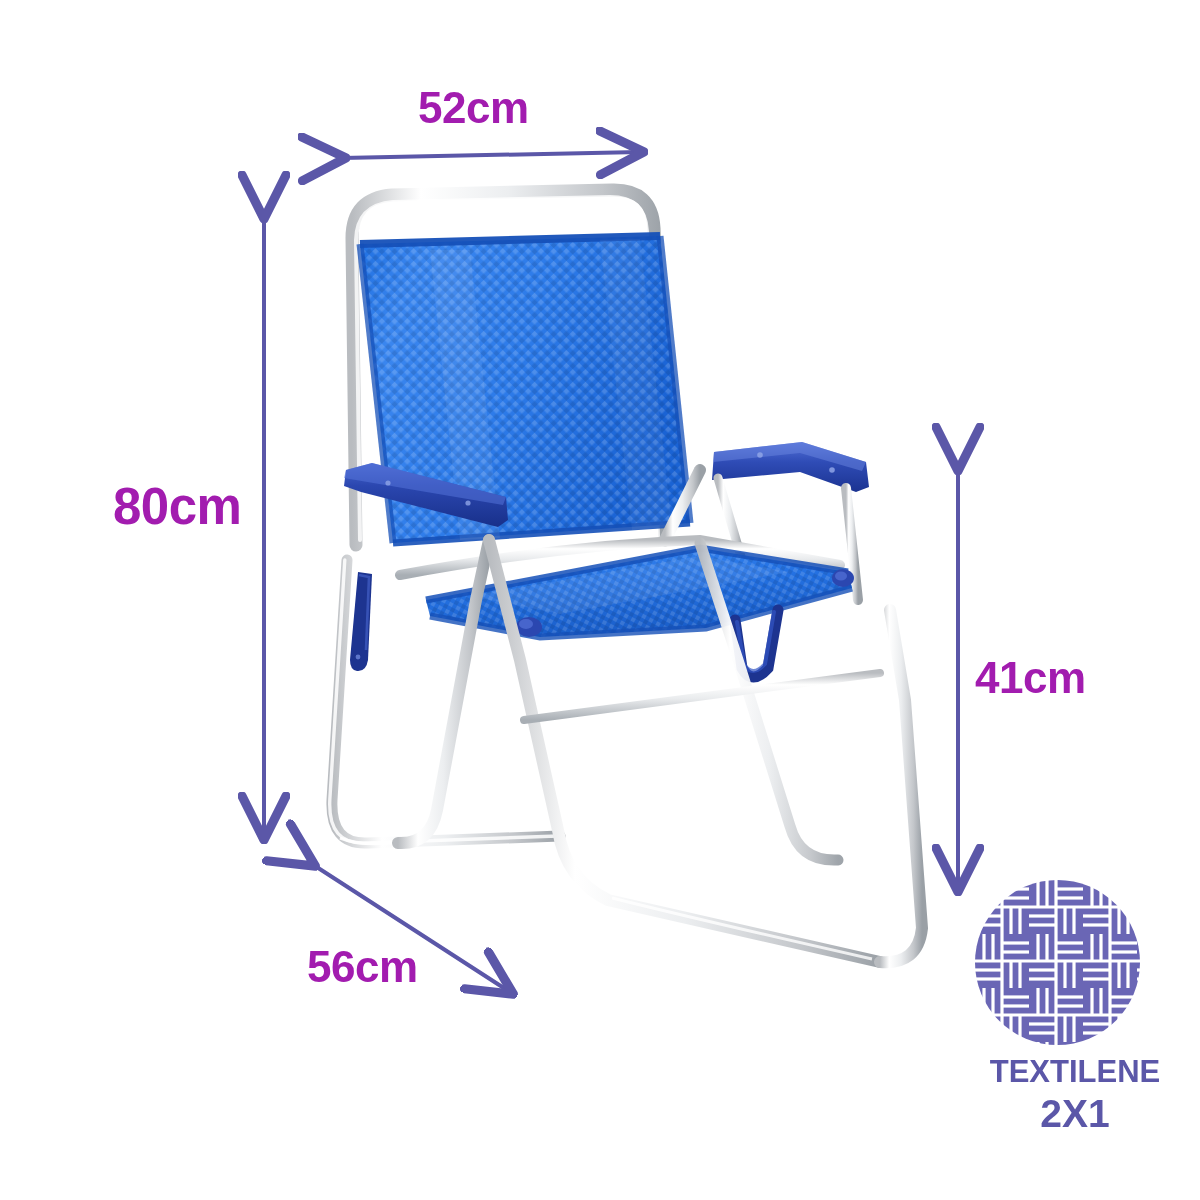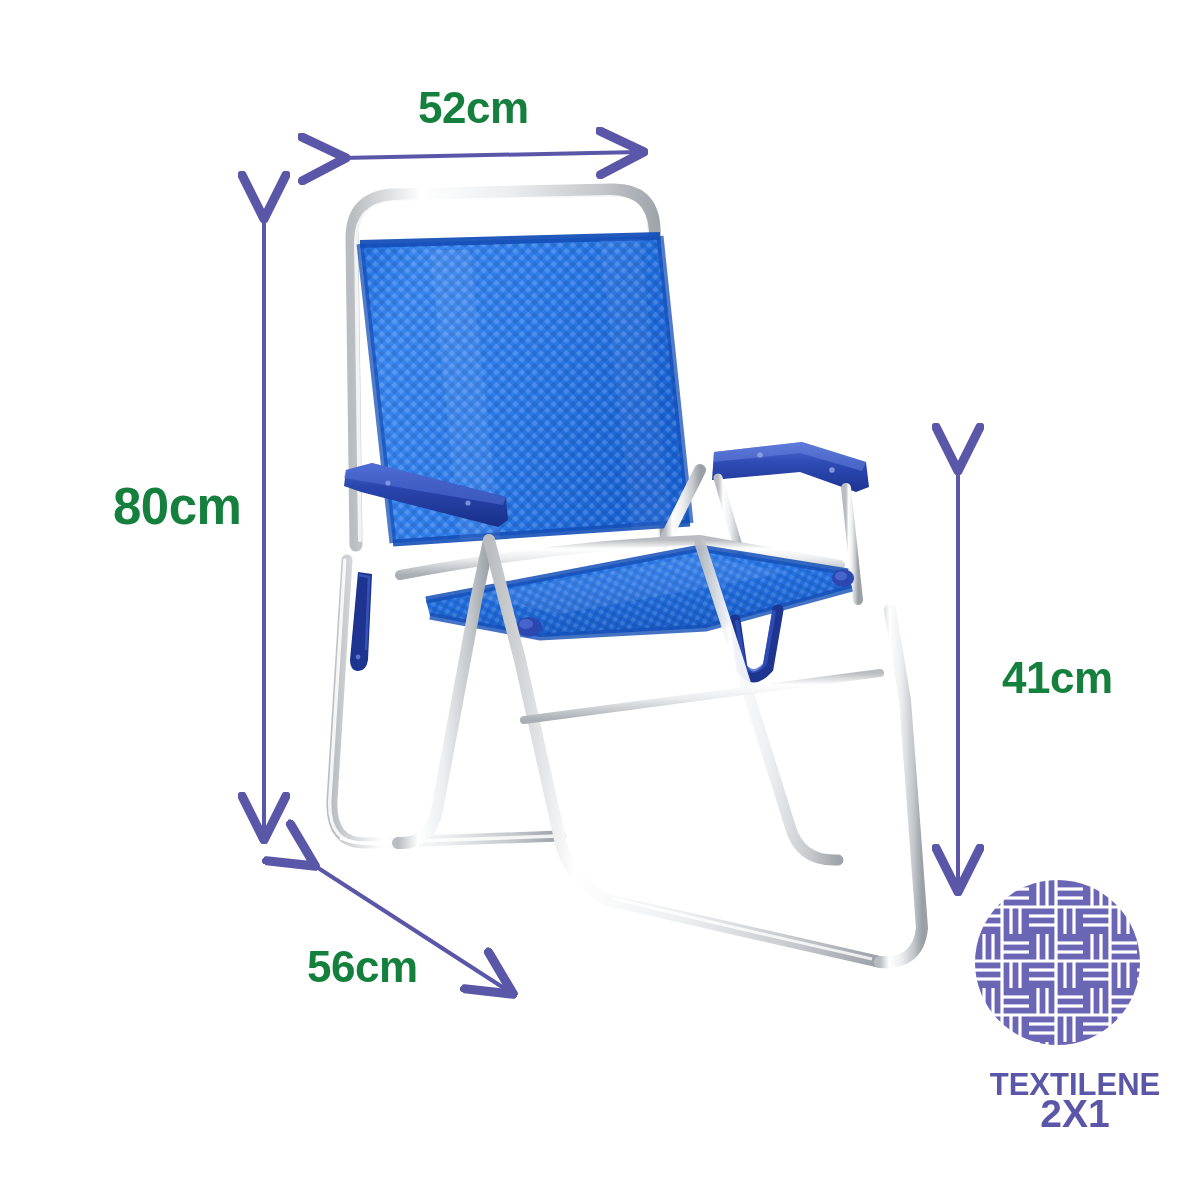--- a/index.html
+++ b/index.html
@@ -1,31 +1,31 @@
 <!DOCTYPE html>
 <html><head>
 <meta charset="utf-8">
 <style>
   html,body{margin:0;padding:0;background:#ffffff;}
   body{width:1200px;height:1200px;position:relative;overflow:hidden;
        font-family:"Liberation Sans","DejaVu Sans",sans-serif;}
   #stage{position:absolute;left:0;top:0;width:1200px;height:1200px;background:#fff;}
 
-  .dim-label{position:absolute;color:#15803d;font-weight:bold;letter-spacing:-0.5px;white-space:nowrap;}
+  .dim-label{position:absolute;color:#a21caf;font-weight:bold;letter-spacing:-0.5px;white-space:nowrap;}
   #label-52{left:418px;top:83px;font-size:44px;}
   #label-80{left:113px;top:477px;font-size:51px;}
-  #label-41{left:1002px;top:653px;font-size:44px;}
+  #label-41{left:975px;top:653px;font-size:44px;}
   #label-56{left:292px;top:942px;font-size:44px;margin-left:15px;}
 
   #svg-main{position:absolute;left:0;top:0;width:1200px;height:1200px;}
 
   #badge{position:absolute;left:960px;top:880px;width:230px;height:290px;}
   #badge-circle{position:absolute;left:15px;top:0px;width:165px;height:165px;}
   .badge-text{position:absolute;width:230px;text-align:center;color:#5B57A8;font-weight:bold;}
-  #badge-name{top:187px;font-size:31px;letter-spacing:0px;}
+  #badge-name{top:174px;font-size:31px;letter-spacing:0px;}
   #badge-spec{top:212px;font-size:39px;}
 </style>
 </head>
 <body>
 
 <div id="stage">
 
   <svg id="svg-main" viewBox="0 0 1200 1200">
     <defs>
 

